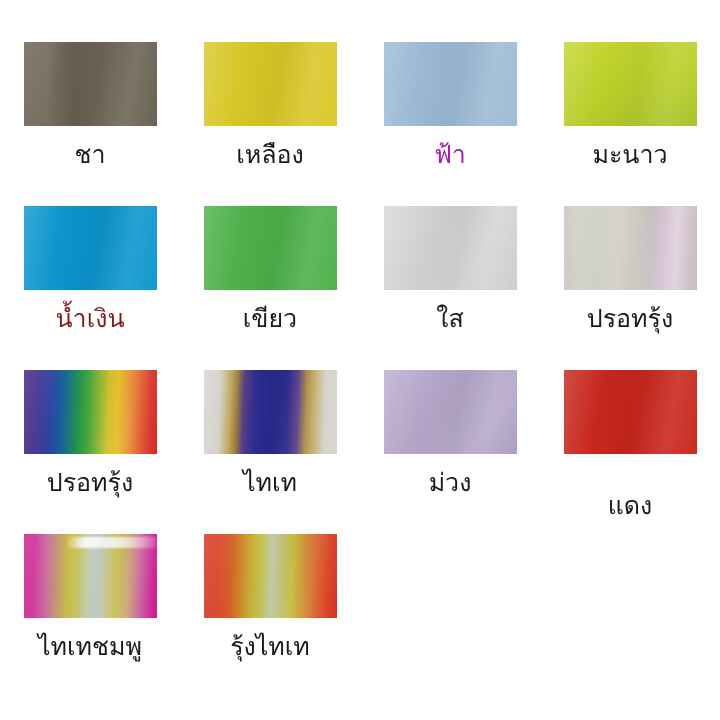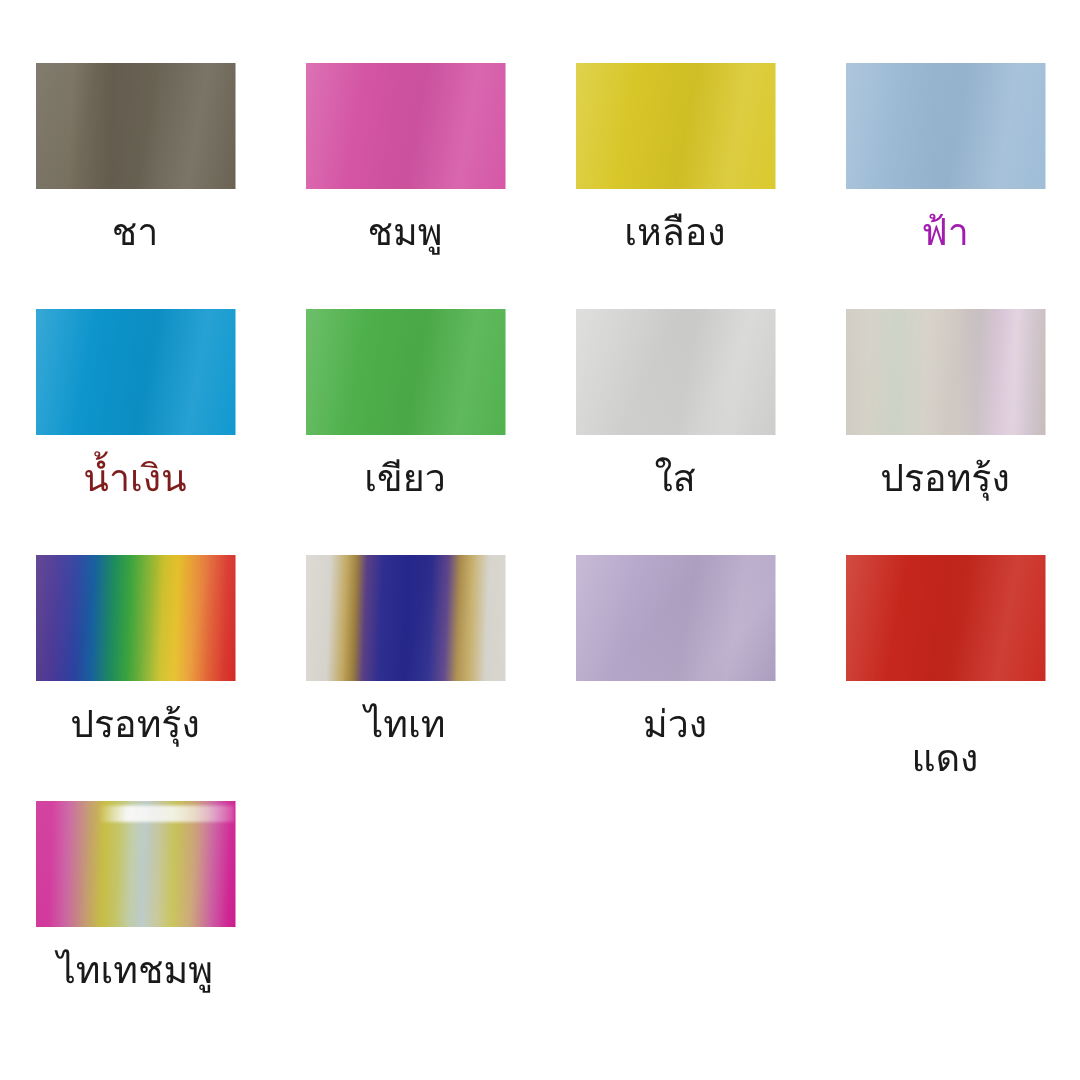--- a/index.html
+++ b/index.html
@@ -72,44 +72,44 @@
   <div class="grid-spacer"></div>
 
   <div class="swatch-cell">
     <div class="swatch-chip" style="background: linear-gradient(92deg, rgb(106, 99, 84) 0%, rgb(117, 109, 92) 18%, rgb(101, 94, 80) 38%, rgb(110, 103, 88) 62%, rgb(106, 99, 84) 100%);">
 
       <div class="sheen"></div>
     </div>
     <div class="swatch-label" style="color: rgb(26, 26, 26);">ชา</div>
   </div>
 
-  <div class="swatch-cell">
-    <div class="swatch-chip" style="background: linear-gradient(92deg, rgb(214, 87, 166) 0%, rgb(210, 83, 162) 45%, rgb(213, 88, 167) 100%);">
-
-      <div class="sheen"></div>
-    </div>
-    <div class="swatch-label" style="color: rgb(26, 26, 26);">ชมพู</div>
-  </div>
 
   <div class="swatch-cell">
     <div class="swatch-chip" style="background: linear-gradient(92deg, rgb(218, 201, 44) 0%, rgb(214, 196, 38) 50%, rgb(219, 201, 46) 100%);">
 
       <div class="sheen"></div>
     </div>
     <div class="swatch-label" style="color: rgb(26, 26, 26);">เหลือง</div>
   </div>
 
   <div class="swatch-cell">
     <div class="swatch-chip" style="background: linear-gradient(92deg, rgb(159, 188, 214) 0%, rgb(153, 183, 210) 45%, rgb(160, 189, 215) 100%);">
 
       <div class="sheen"></div>
     </div>
     <div class="swatch-label" style="color: #a21caf;">ฟ้า</div>
   </div>
 
+  <div class="swatch-cell">
+    <div class="swatch-chip" style="background: linear-gradient(160deg, rgb(197, 214, 51) 0%, rgb(186, 207, 42) 55%, rgb(168, 194, 41) 100%);">
+
+      <div class="sheen"></div>
+    </div>
+    <div class="swatch-label" style="color: rgb(26, 26, 26);">มะนาว</div>
+  </div>
 
   <div class="swatch-cell">
     <div class="swatch-chip" style="background: linear-gradient(92deg, rgb(17, 152, 207) 0%, rgb(11, 146, 201) 50%, rgb(17, 153, 208) 100%);">
 
       <div class="sheen"></div>
     </div>
     <div class="swatch-label" style="color: #7f1d1d;">น้ำเงิน</div>
   </div>
 
   <div class="swatch-cell">
@@ -170,15 +170,22 @@
   </div>
 
   <div class="swatch-cell">
     <div class="swatch-chip has-streak" style="background: linear-gradient(92deg, rgb(200, 33, 142) 0%, rgb(207, 42, 149) 8%, rgb(201, 95, 160) 16%, rgb(196, 156, 114) 26%, rgb(201, 191, 69) 34%, rgb(200, 201, 106) 41%, rgb(199, 211, 176) 48%, rgb(195, 210, 207) 54%, rgb(203, 204, 158) 61%, rgb(201, 195, 82) 69%, rgb(199, 158, 108) 78%, rgb(201, 85, 158) 88%, rgb(206, 34, 146) 96%, rgb(201, 31, 142) 100%);">
       <div class="streak"></div>
       <div class="sheen"></div>
     </div>
     <div class="swatch-label" style="color: rgb(26, 26, 26);">ไทเทชมพู</div>
   </div>
 
+  <div class="swatch-cell">
+    <div class="swatch-chip" style="background: linear-gradient(92deg, rgb(212, 55, 32) 0%, rgb(216, 61, 34) 10%, rgb(213, 90, 36) 20%, rgb(207, 140, 44) 29%, rgb(200, 182, 58) 37%, rgb(198, 200, 92) 44%, rgb(201, 207, 174) 51%, rgb(198, 198, 115) 59%, rgb(201, 189, 62) 66%, rgb(208, 138, 44) 75%, rgb(215, 90, 36) 84%, rgb(216, 60, 33) 93%, rgb(211, 53, 32) 100%);">
+
+      <div class="sheen"></div>
+    </div>
+    <div class="swatch-label" style="color: rgb(26, 26, 26);">รุ้งไทเท</div>
+  </div>
 
   <div class="grid-spacer"></div>
 </div>
 
 </body></html>

